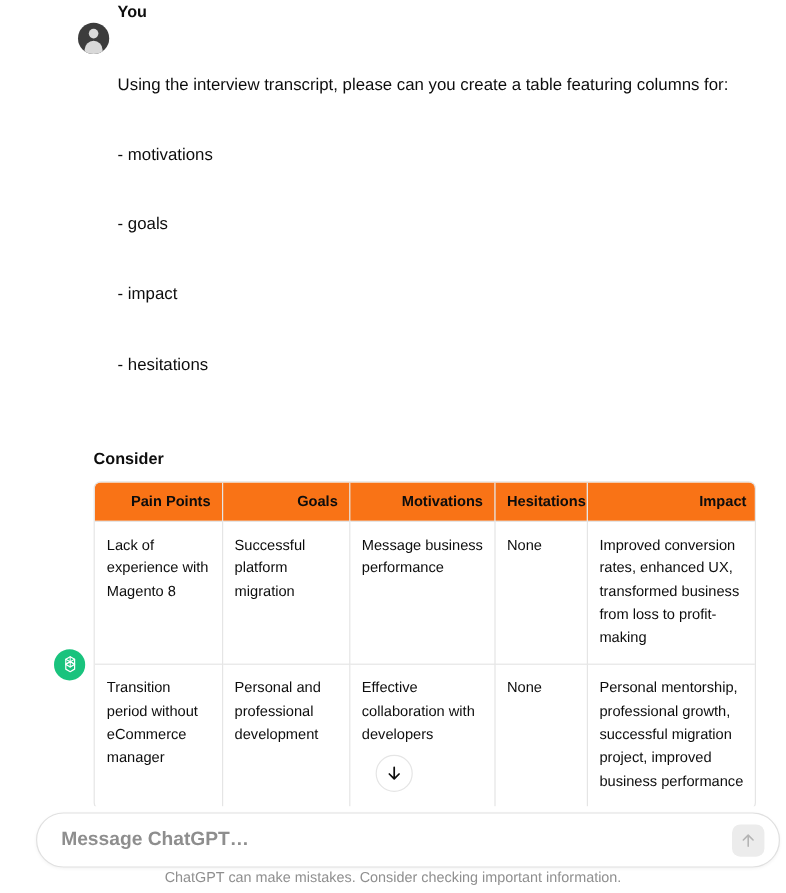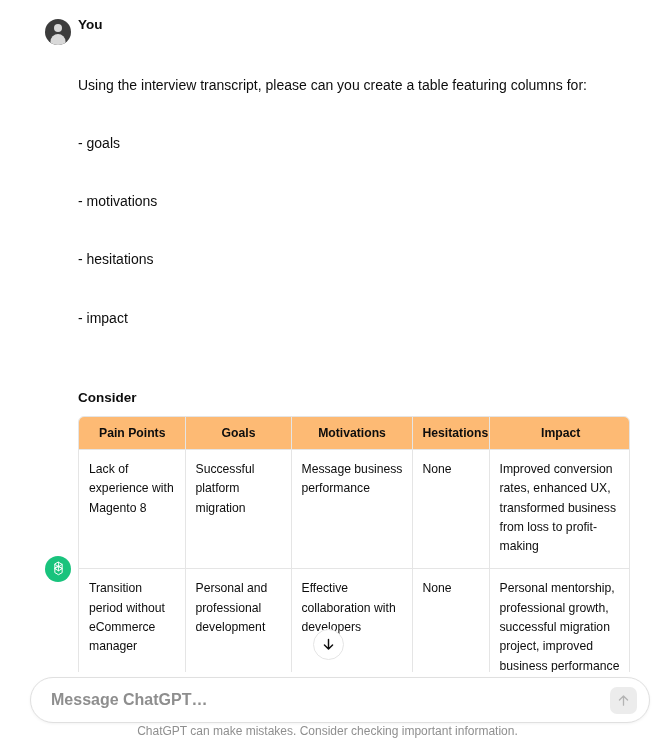--- a/index.html
+++ b/index.html
@@ -30,21 +30,21 @@
     height: 672px;
     overflow: hidden;
     background: #ffffff;
   }
 
   .message {
     position: relative;
     padding: 0 20px 0 44px;
   }
 
-  .msg-user { padding-top: 16px; }
+  .msg-user { padding-top: 1px; margin-left: 20px; }
   .msg-assistant { padding-top: 22px; }
 
   .avatar {
     position: absolute;
     left: 45px;
     width: 26px;
     height: 26px;
     border-radius: 50%;
     overflow: hidden;
   }
@@ -108,24 +108,24 @@
     border-radius: 6px;
     overflow: hidden;
     background: #fff;
   }
   table.md {
     border-collapse: collapse;
     width: 100%;
     table-layout: fixed;
   }
   table.md th {
-    background: #fdba74;
+    background: #f97316;
     font-size: 12.2px;
     font-weight: bold;
-    text-align: center;
+    text-align: right;
     color: #0d0d0d;
     padding: 9px 9px 9px 10px;
     border-right: 1px solid #e5e5e5;
     border-bottom: 1px solid #e5e5e5;
     vertical-align: middle;
   }
   table.md th:last-child { border-right: none; }
   table.md td {
     font-size: 12.2px;
     line-height: 19.3px;
@@ -231,24 +231,24 @@
 
     <div class="message msg-user">
       <div class="avatar avatar-user">
         <span class="head"></span>
         <span class="body"></span>
       </div>
       <div class="msg-body">
         <div class="author">You</div>
         <div class="para">
           <span class="line">Using the interview transcript, please can you create a table featuring columns for:</span>
+          <span class="line">- motivations</span>
           <span class="line">- goals</span>
-          <span class="line">- motivations</span>
+          <span class="line">- impact</span>
           <span class="line">- hesitations</span>
-          <span class="line">- impact</span>
         </div>
       </div>
     </div>
 
     <div class="message msg-assistant">
       <div class="avatar avatar-gpt">
         <svg viewBox="0 0 24 24" aria-hidden="true">
           <path fill="none" stroke="#ffffff" stroke-width="1.4" stroke-linejoin="round" stroke-linecap="round" d="M12 3.2 L17.2 6.2 L17.2 12.2 L12 15.2 L6.8 12.2 L6.8 6.2 Z"></path>
           <path fill="none" stroke="#ffffff" stroke-width="1.4" stroke-linejoin="round" stroke-linecap="round" d="M12 8.8 L17.2 11.8 L17.2 17.8 L12 20.8 L6.8 17.8 L6.8 11.8 Z"></path>
           <path fill="none" stroke="#ffffff" stroke-width="1.2" stroke-linecap="round" d="M12 3.2 L12 15.2 M6.8 6.2 L17.2 12.2 M17.2 6.2 L6.8 12.2"></path>

